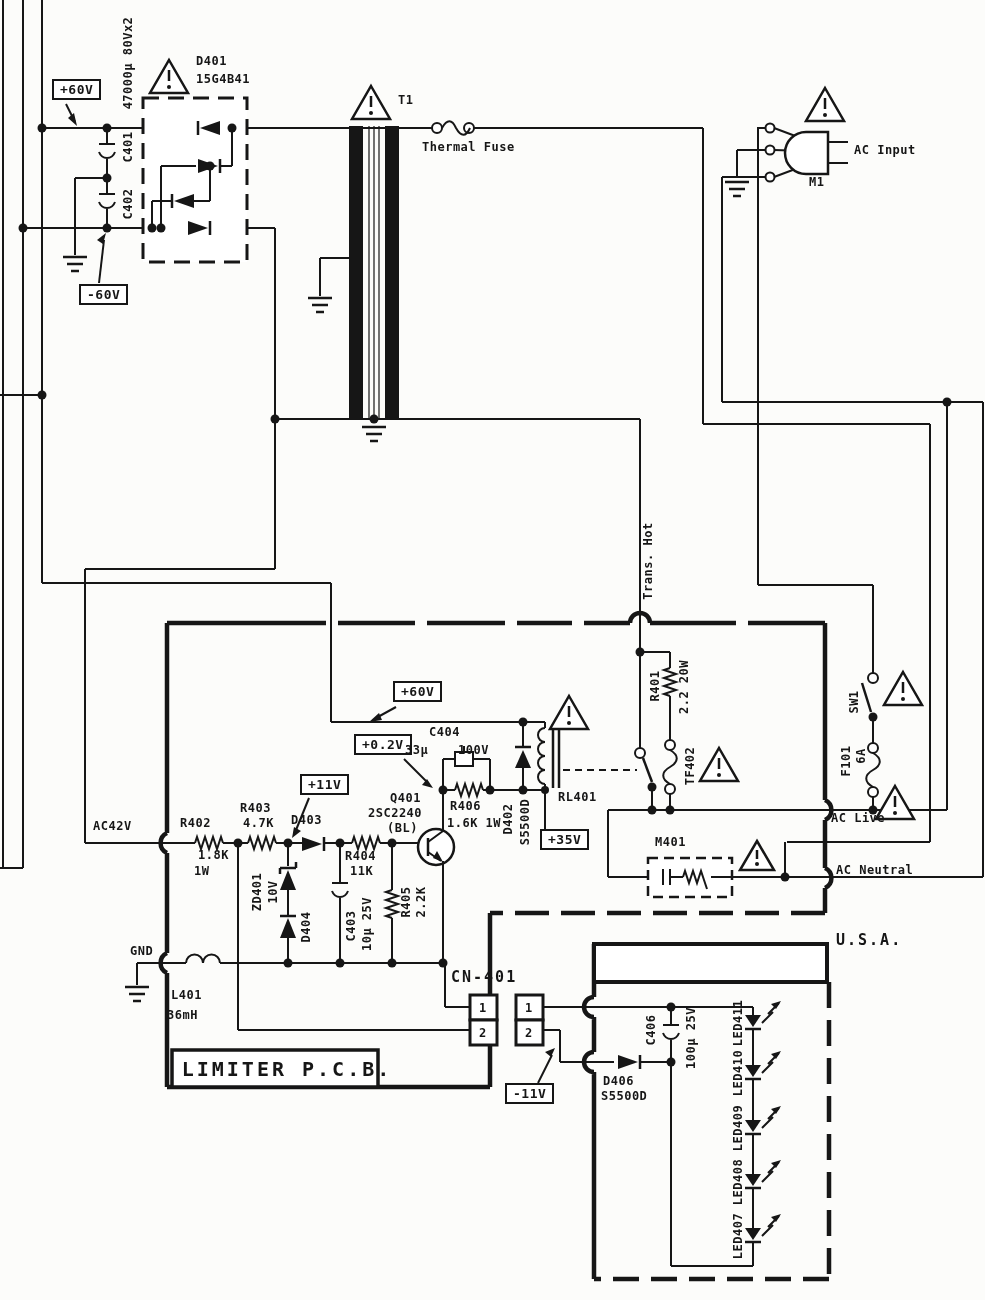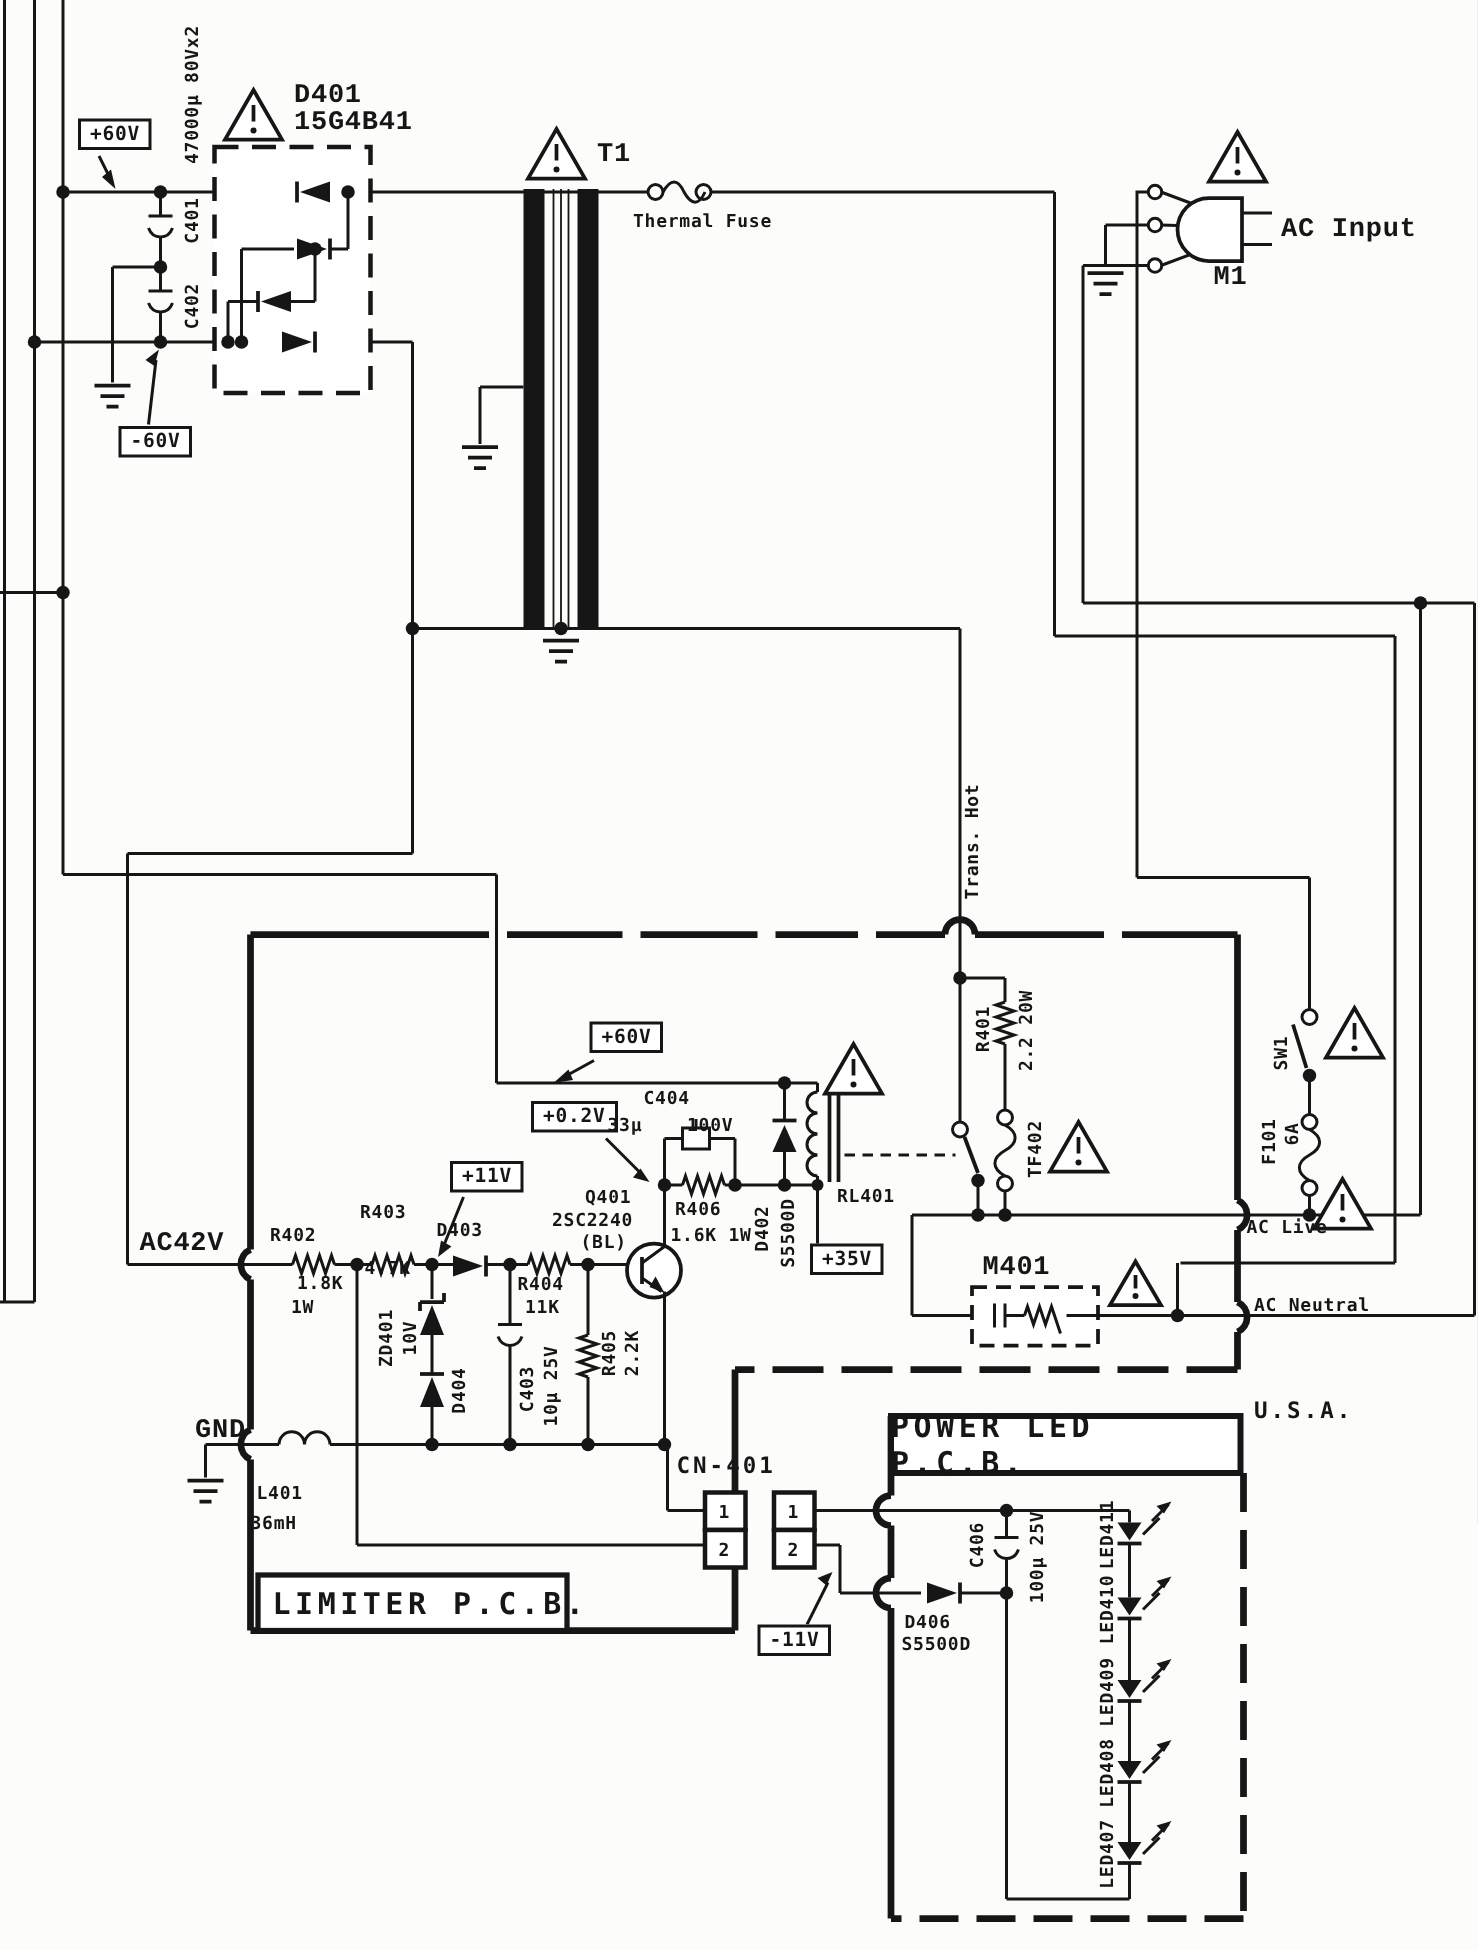--- a/index.html
+++ b/index.html
@@ -7,21 +7,21 @@
          font-family:"DejaVu Sans Mono",monospace;color:#161616;}
   svg{position:absolute;left:0;top:0;}
   .w{stroke:#161616;stroke-width:2;fill:none;}
   .w25{stroke:#161616;stroke-width:2.5;fill:none;}
   .thin{stroke:#161616;stroke-width:1.2;fill:none;}
   .bd{stroke:#161616;stroke-width:4.5;fill:none;}
   .f{fill:#161616;stroke:none;}
   .ob{fill:#ffffff;stroke:#161616;}
   .lbl{position:absolute;font:700 12px "DejaVu Sans Mono",monospace;letter-spacing:.5px;
        white-space:nowrap;color:#161616;}
-  .lbl13{font-size:18px;font-family:Liberation Mono, monospace;}
+  .lbl13{font-size:12px;}
   .lbl15{font-size:15px;letter-spacing:2px;}
   .vbox{border:2px solid #161616;background:#fff;padding:1px 6px;font-size:13px;}
   .rot{transform:translate(-50%,-50%) rotate(-90deg);transform-origin:center;}
   .pcb-title{position:absolute;display:flex;align-items:center;justify-content:center;
        font:700 20px "DejaVu Sans Mono",monospace;letter-spacing:3px;color:#161616;}
 </style>
 </head>
 <body>
 
 <div class="stage">
@@ -366,21 +366,21 @@
 <div class="lbl" style="left:450px;top:799px">R406</div>
 <div class="lbl" style="left:447px;top:816px">1.6K 1W</div>
 <div class="lbl rot" style="left:508px;top:819px">D402</div>
 <div class="lbl rot" style="left:525px;top:822px">S5500D</div>
 <div class="lbl" style="left:558px;top:790px">RL401</div>
 <div class="lbl lbl13" style="left:93px;top:819px">AC42V</div>
 <div class="lbl" style="left:180px;top:816px">R402</div>
 <div class="lbl" style="left:198px;top:848px">1.8K</div>
 <div class="lbl" style="left:194px;top:864px">1W</div>
 <div class="lbl" style="left:240px;top:801px">R403</div>
-<div class="lbl" style="left:243px;top:838px">4.7K</div>
+<div class="lbl" style="left:243px;top:816px">4.7K</div>
 <div class="lbl" style="left:291px;top:813px">D403</div>
 <div class="lbl rot" style="left:257px;top:892px">ZD401</div>
 <div class="lbl rot" style="left:273px;top:892px">10V</div>
 <div class="lbl rot" style="left:306px;top:927px">D404</div>
 <div class="lbl rot" style="left:351px;top:926px">C403</div>
 <div class="lbl rot" style="left:367px;top:924px">10µ 25V</div>
 <div class="lbl" style="left:345px;top:849px">R404</div>
 <div class="lbl" style="left:350px;top:864px">11K</div>
 <div class="lbl rot" style="left:406px;top:902px">R405</div>
 <div class="lbl rot" style="left:421px;top:902px">2.2K</div>
@@ -396,14 +396,13 @@
 <div class="lbl" style="left:603px;top:1074px">D406</div>
 <div class="lbl" style="left:601px;top:1089px">S5500D</div>
 <div class="lbl rot" style="left:651px;top:1030px">C406</div>
 <div class="lbl rot" style="left:691px;top:1038px">100µ 25V</div>
 <div class="lbl rot" style="left:738px;top:1023px">LED411</div>
 <div class="lbl rot" style="left:738px;top:1073px">LED410</div>
 <div class="lbl rot" style="left:738px;top:1128px">LED409</div>
 <div class="lbl rot" style="left:738px;top:1182px">LED408</div>
 <div class="lbl rot" style="left:738px;top:1236px">LED407</div>
 <div class="pcb-title" style="left:172px;top:1050px;width:230px;height:37px">LIMITER P.C.B.</div>
-<div class="pcb-title" style="left:594px;top:944px;width:233px;height:38px">POWER LED P.C.B.</div>
 </div>
 
 </body></html>

